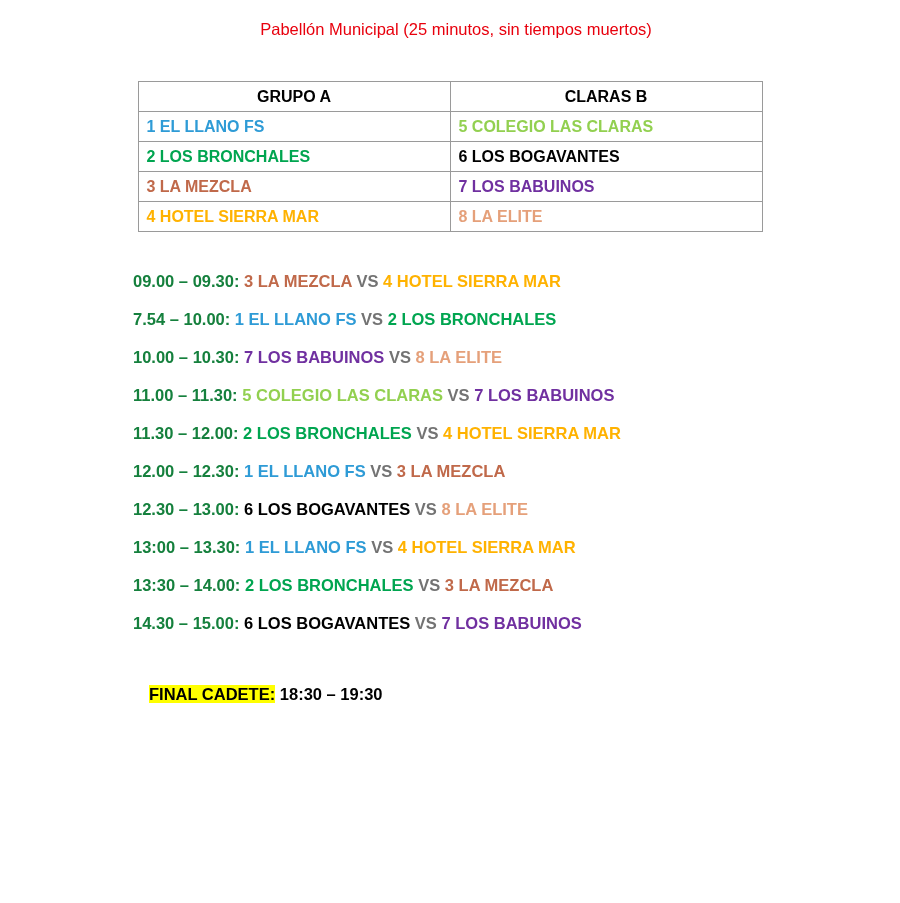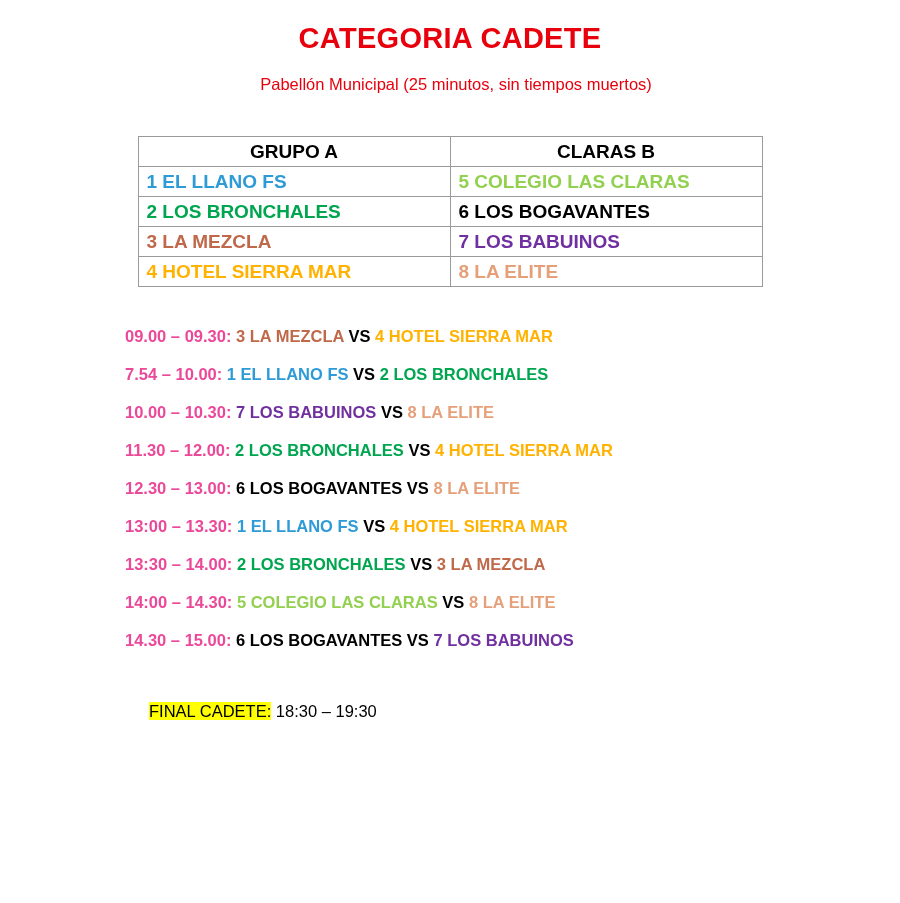--- a/index.html
+++ b/index.html
@@ -44,67 +44,67 @@
   }
   table.groups {
     border-collapse: collapse;
     width: 625px;
     table-layout: fixed;
   }
   table.groups th, table.groups td {
     border: 1px solid #9a9a9a;
     height: 29px;
     padding: 0 8px;
-    font-size: 19px;
+    font-size: 16px;
     font-weight: bold;
     vertical-align: middle;
   }
   table.groups th {
     text-align: center;
     color: #000000;
   }
   table.groups td {
     text-align: left;
   }
   .schedule {
     margin: 40px 0 0 125px;
   }
   .match-row {
     font-size: 16.5px;
     font-weight: bold;
     margin-bottom: 19px;
     white-space: nowrap;
   }
   .match-time {
-    color: #ec4899;
+    color: #15803d;
+    margin-left: 8px;
   }
   .vs {
-    color: #000000;
+    color: #737373;
     text-align: right;
   }
   .final-wrap {
     margin: 52px 0 0 125px;
     font-size: 16.5px;
-    font-weight: normal;
+    font-weight: bold;
     padding-left: 24px;
   }
   .final-label {
     background: #ffff00;
     color: #000000;
   }
   .final-time {
     color: #000000;
   }
 </style>
 </head>
 <body>
 
 <div class="page">
 
-  <h1 class="title">CATEGORIA CADETE</h1>
   <div class="subtitle">Pabellón Municipal (25 minutos, sin tiempos muertos)</div>
 
   <div class="groups-wrap">
     <table class="groups">
       <thead>
         <tr>
           <th>GRUPO A</th>
           <th>CLARAS B</th>
         </tr>
       </thead>
@@ -126,25 +126,26 @@
             <td style="color: rgb(229, 160, 122);">8 LA ELITE</td>
           </tr>
         </tbody>
     </table>
   </div>
 
   <div class="schedule" id="schedule-list">
       <div class="match-row"><span class="match-time">09.00 – 09.30:</span> <span style="color: rgb(192, 105, 74);">3 LA MEZCLA</span> <span class="vs">VS</span> <span style="color: rgb(255, 178, 0);">4 HOTEL SIERRA MAR</span></div>
       <div class="match-row"><span class="match-time">7.54 – 10.00:</span> <span style="color: rgb(46, 155, 214);">1 EL LLANO FS</span> <span class="vs">VS</span> <span style="color: rgb(0, 165, 80);">2 LOS BRONCHALES</span></div>
       <div class="match-row"><span class="match-time">10.00 – 10.30:</span> <span style="color: rgb(112, 48, 160);">7 LOS BABUINOS</span> <span class="vs">VS</span> <span style="color: rgb(229, 160, 122);">8 LA ELITE</span></div>
+      <div class="match-row"><span class="match-time">11.00 – 11.30:</span> <span style="color: rgb(146, 208, 80);">5 COLEGIO LAS CLARAS</span> <span class="vs">VS</span> <span style="color: rgb(112, 48, 160);">7 LOS BABUINOS</span></div>
       <div class="match-row"><span class="match-time">11.30 – 12.00:</span> <span style="color: rgb(0, 165, 80);">2 LOS BRONCHALES</span> <span class="vs">VS</span> <span style="color: rgb(255, 178, 0);">4 HOTEL SIERRA MAR</span></div>
+      <div class="match-row"><span class="match-time">12.00 – 12.30:</span> <span style="color: rgb(46, 155, 214);">1 EL LLANO FS</span> <span class="vs">VS</span> <span style="color: rgb(192, 105, 74);">3 LA MEZCLA</span></div>
       <div class="match-row"><span class="match-time">12.30 – 13.00:</span> <span style="color: rgb(0, 0, 0);">6 LOS BOGAVANTES</span> <span class="vs">VS</span> <span style="color: rgb(229, 160, 122);">8 LA ELITE</span></div>
       <div class="match-row"><span class="match-time">13:00 – 13.30:</span> <span style="color: rgb(46, 155, 214);">1 EL LLANO FS</span> <span class="vs">VS</span> <span style="color: rgb(255, 178, 0);">4 HOTEL SIERRA MAR</span></div>
       <div class="match-row"><span class="match-time">13:30 – 14.00:</span> <span style="color: rgb(0, 165, 80);">2 LOS BRONCHALES</span> <span class="vs">VS</span> <span style="color: rgb(192, 105, 74);">3 LA MEZCLA</span></div>
-      <div class="match-row"><span class="match-time">14:00 – 14.30:</span> <span style="color: rgb(146, 208, 80);">5 COLEGIO LAS CLARAS</span> <span class="vs">VS</span> <span style="color: rgb(229, 160, 122);">8 LA ELITE</span></div>
       <div class="match-row"><span class="match-time">14.30 – 15.00:</span> <span style="color: rgb(0, 0, 0);">6 LOS BOGAVANTES</span> <span class="vs">VS</span> <span style="color: rgb(112, 48, 160);">7 LOS BABUINOS</span></div>
     </div>
 
   <div class="final-wrap">
     <span class="final-label">FINAL CADETE:</span><span class="final-time"> </span><span class="final-time">18:30 – 19:30</span>
   </div>
 
 </div>
 
 </body></html>

